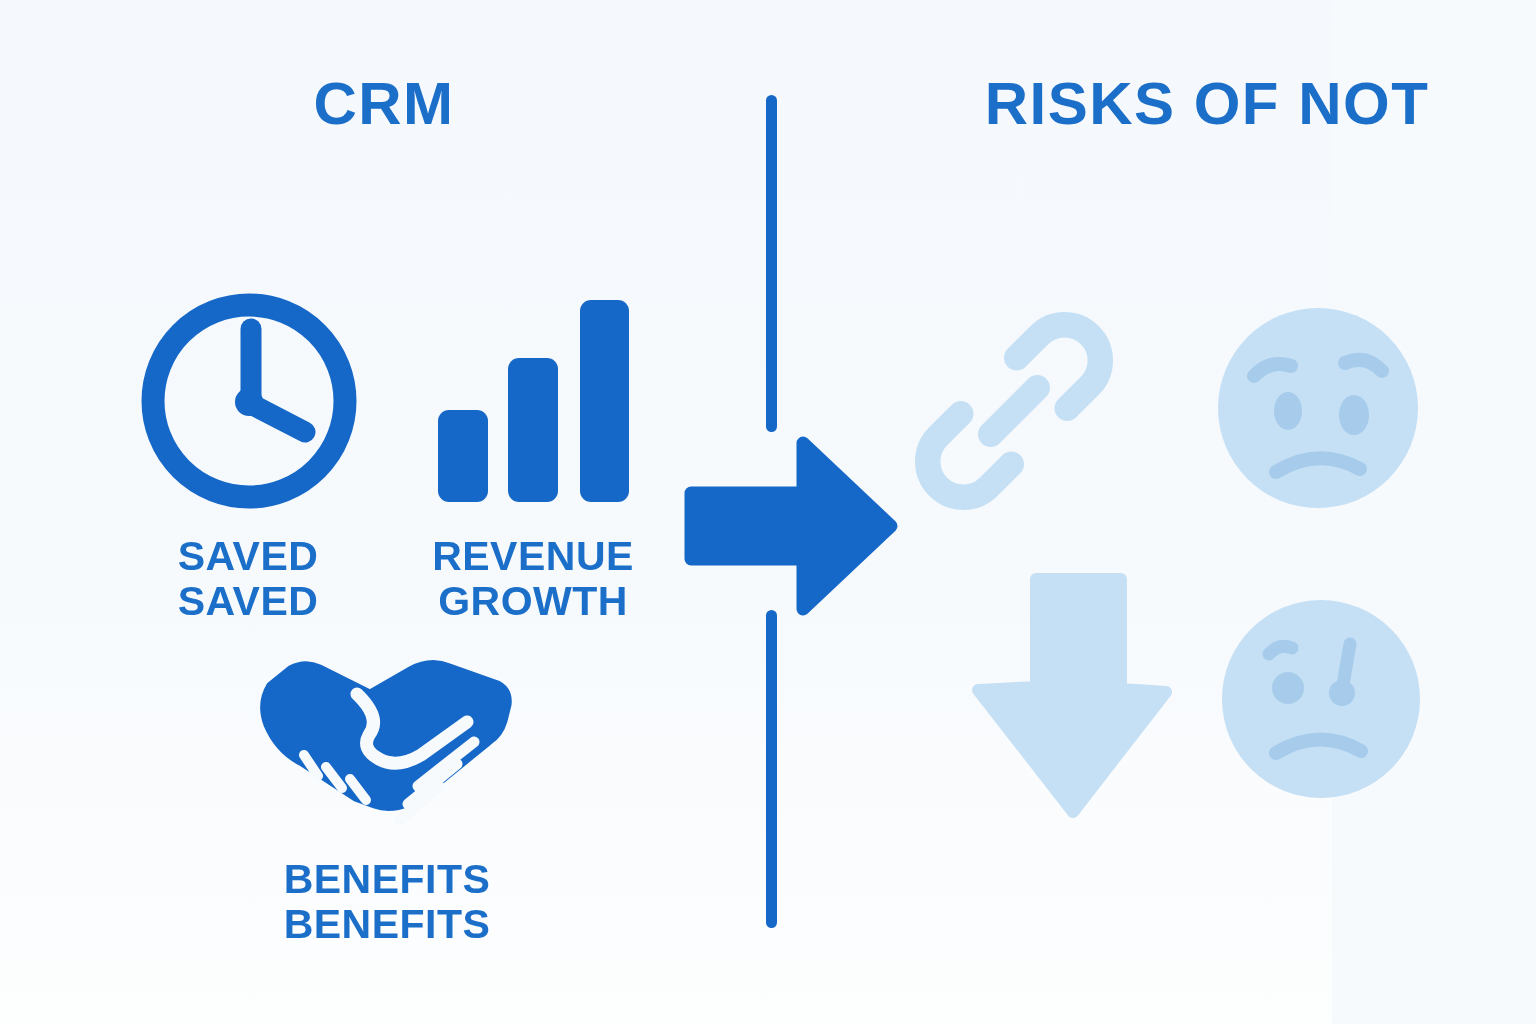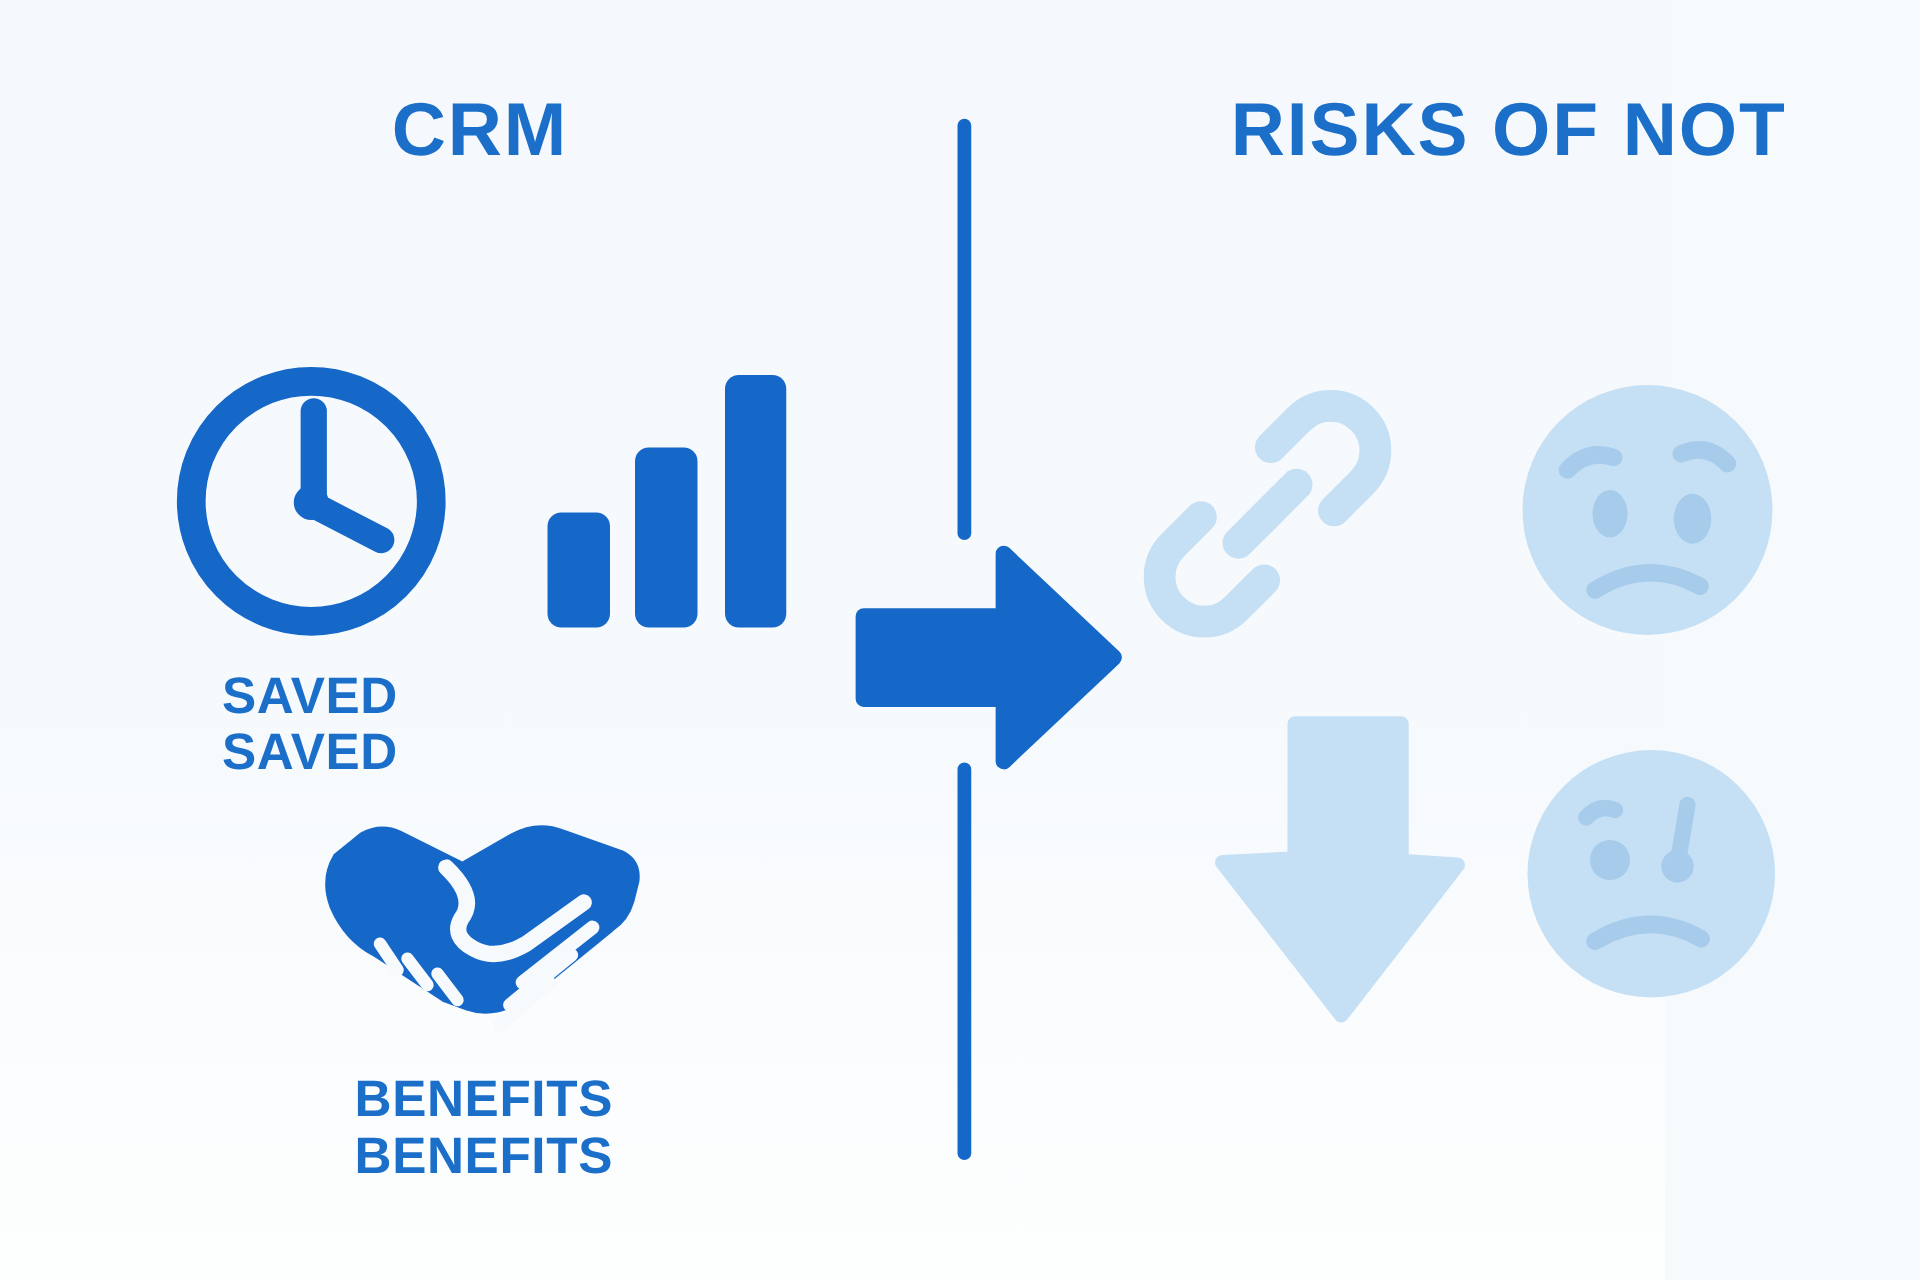--- a/index.html
+++ b/index.html
@@ -44,20 +44,24 @@
     <div>SAVED</div>
     <div>SAVED</div>
   </div>
 
   <div class="abs" style="left:432px;top:298px;">
     <svg width="200" height="206" viewBox="0 0 200 206">
       <rect x="6" y="112" width="50" height="92" rx="11" fill="#1568c8"></rect>
       <rect x="76" y="60" width="50" height="144" rx="11" fill="#1568c8"></rect>
       <rect x="148" y="2" width="49" height="202" rx="11" fill="#1568c8"></rect>
     </svg>
+  </div>
+  <div class="abs label" style="left:383px;top:534px;width:300px;">
+    <div>REVENUE</div>
+    <div>GROWTH</div>
   </div>
 
   <div class="abs" style="left:260px;top:660px;">
     <svg width="252" height="176" viewBox="0 0 252 172">
 
       <path d="M 30,6 Q 45,-2 60,5 L 110,30 L 150,7 Q 170,-4 190,4 L 238,21
                Q 251,28 249,43 L 245,59 Q 241,73 229,81 L 170,129
                Q 140,153 114,144 L 95,137 L 40,101 Q 17,89 6,63 Q -2,41 9,23 Z" fill="#1568c8" stroke="#1568c8" stroke-width="5" stroke-linejoin="round"></path>
 
       <path d="M 97,32 Q 122,56 109,73 Q 101,87 119,97 Q 137,107 161,93 L 207,60" fill="none" stroke="#f7fafd" stroke-width="13" stroke-linecap="round"></path>

